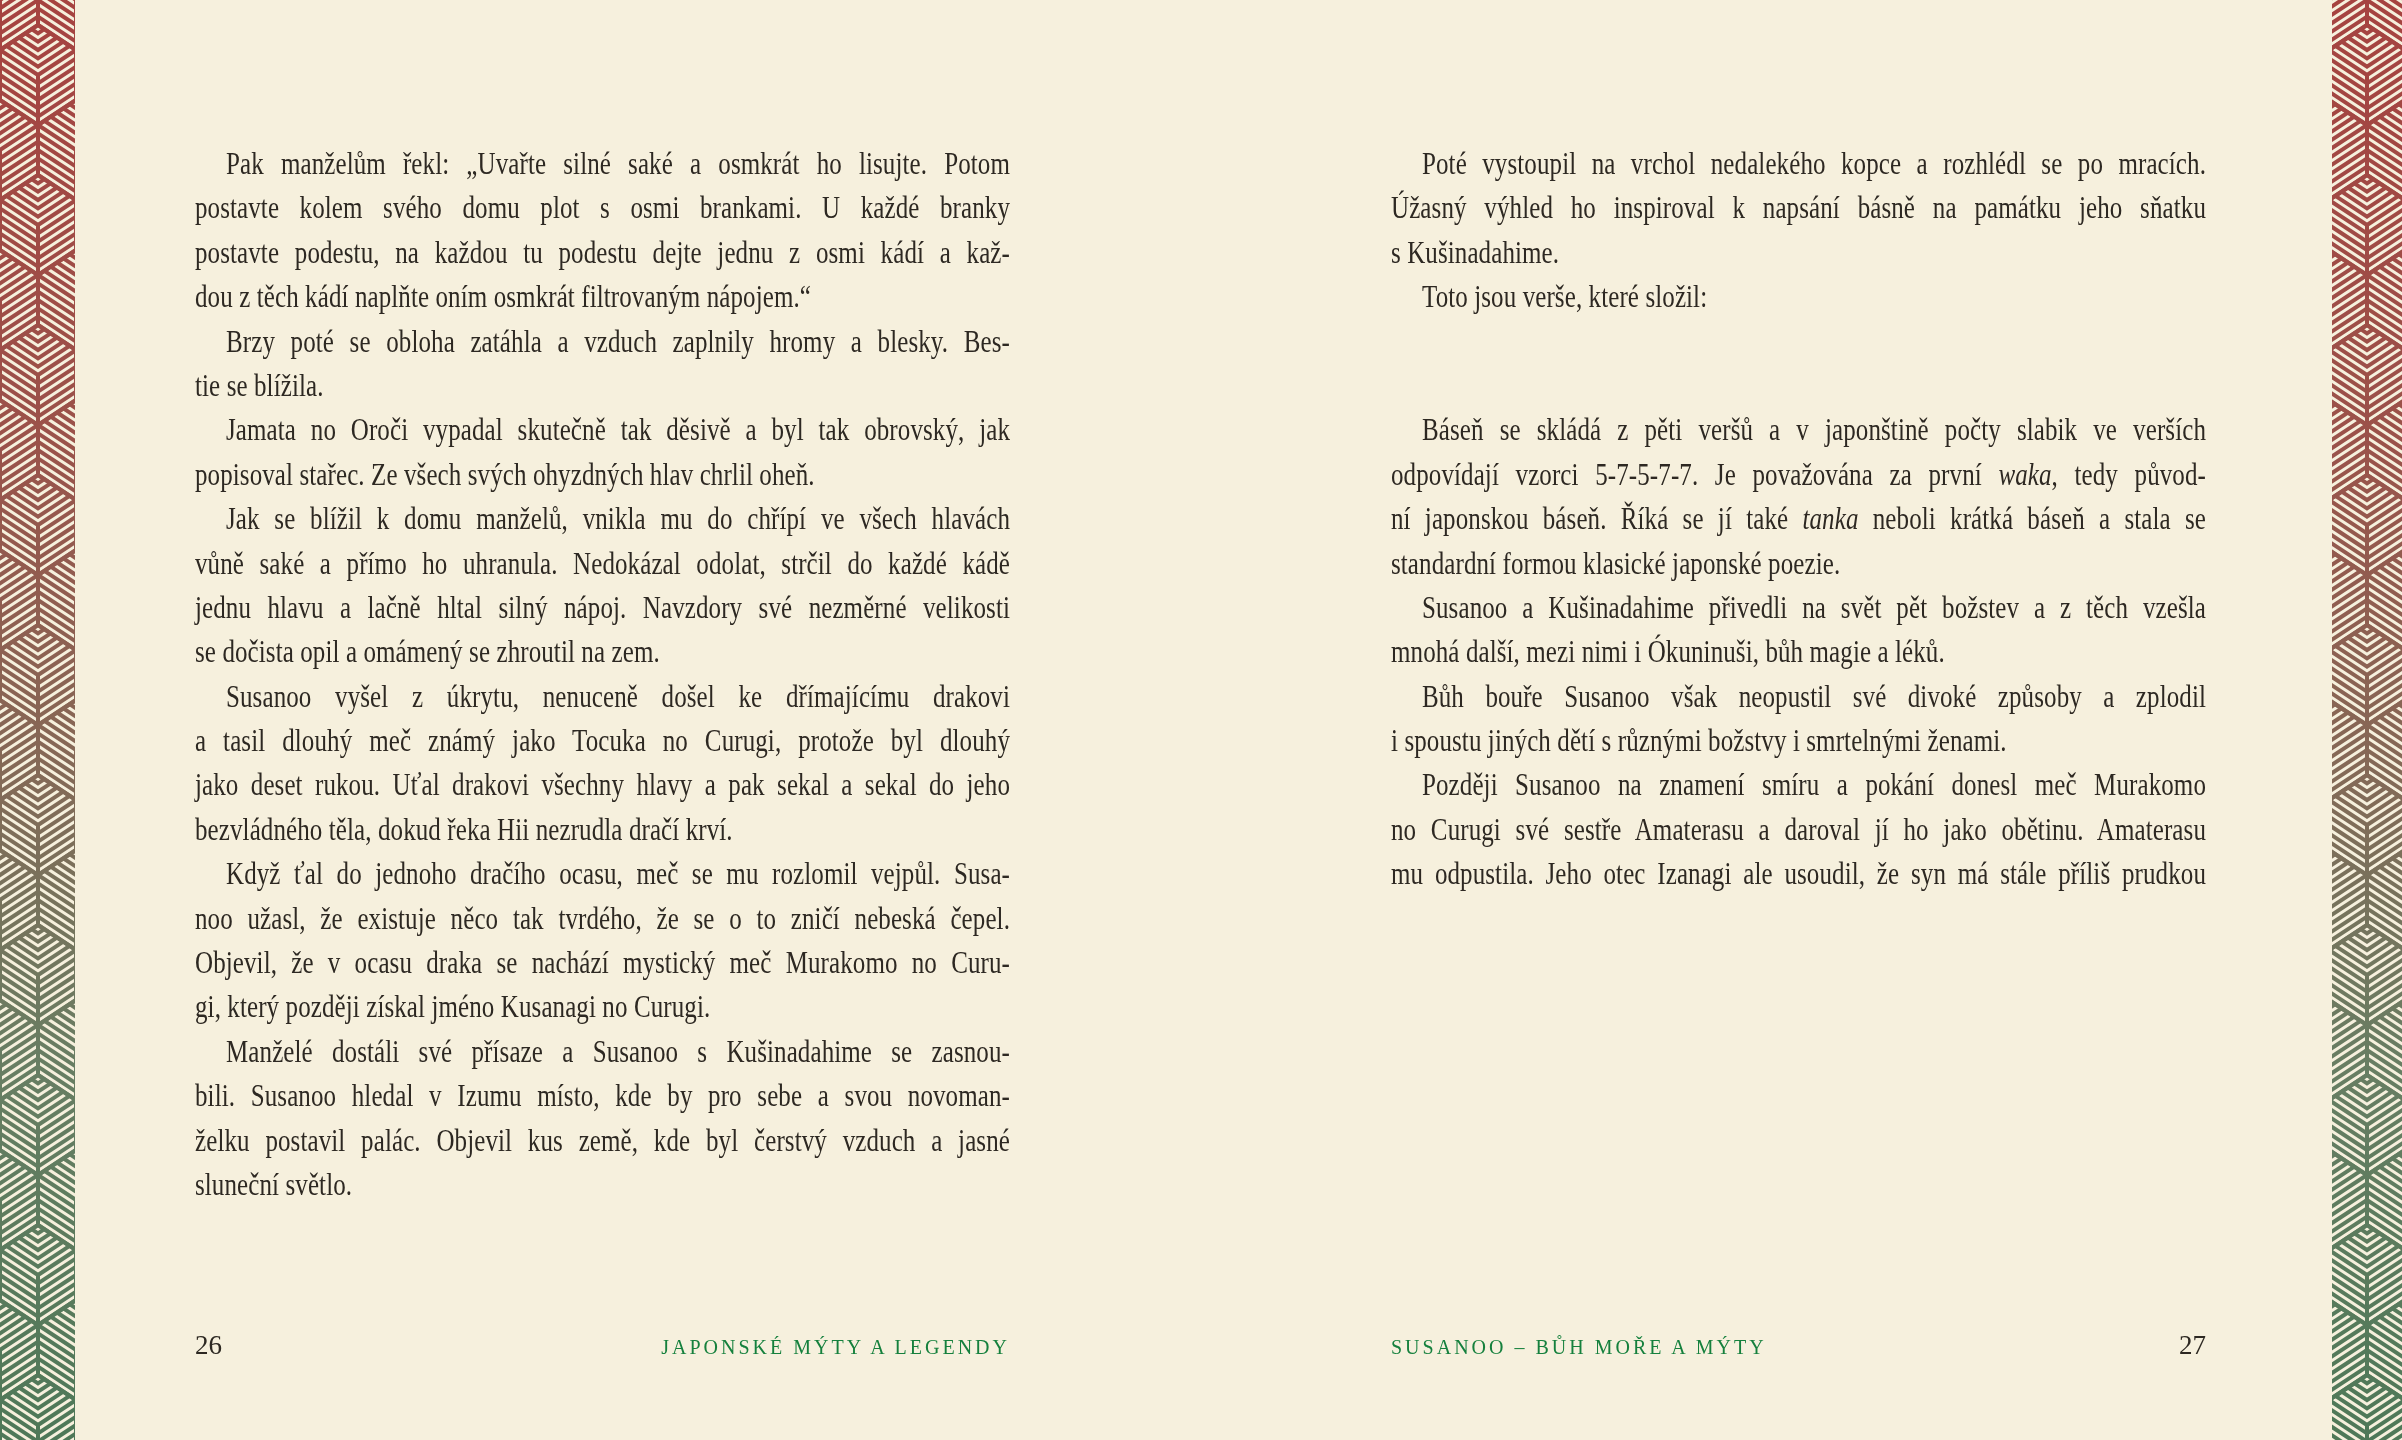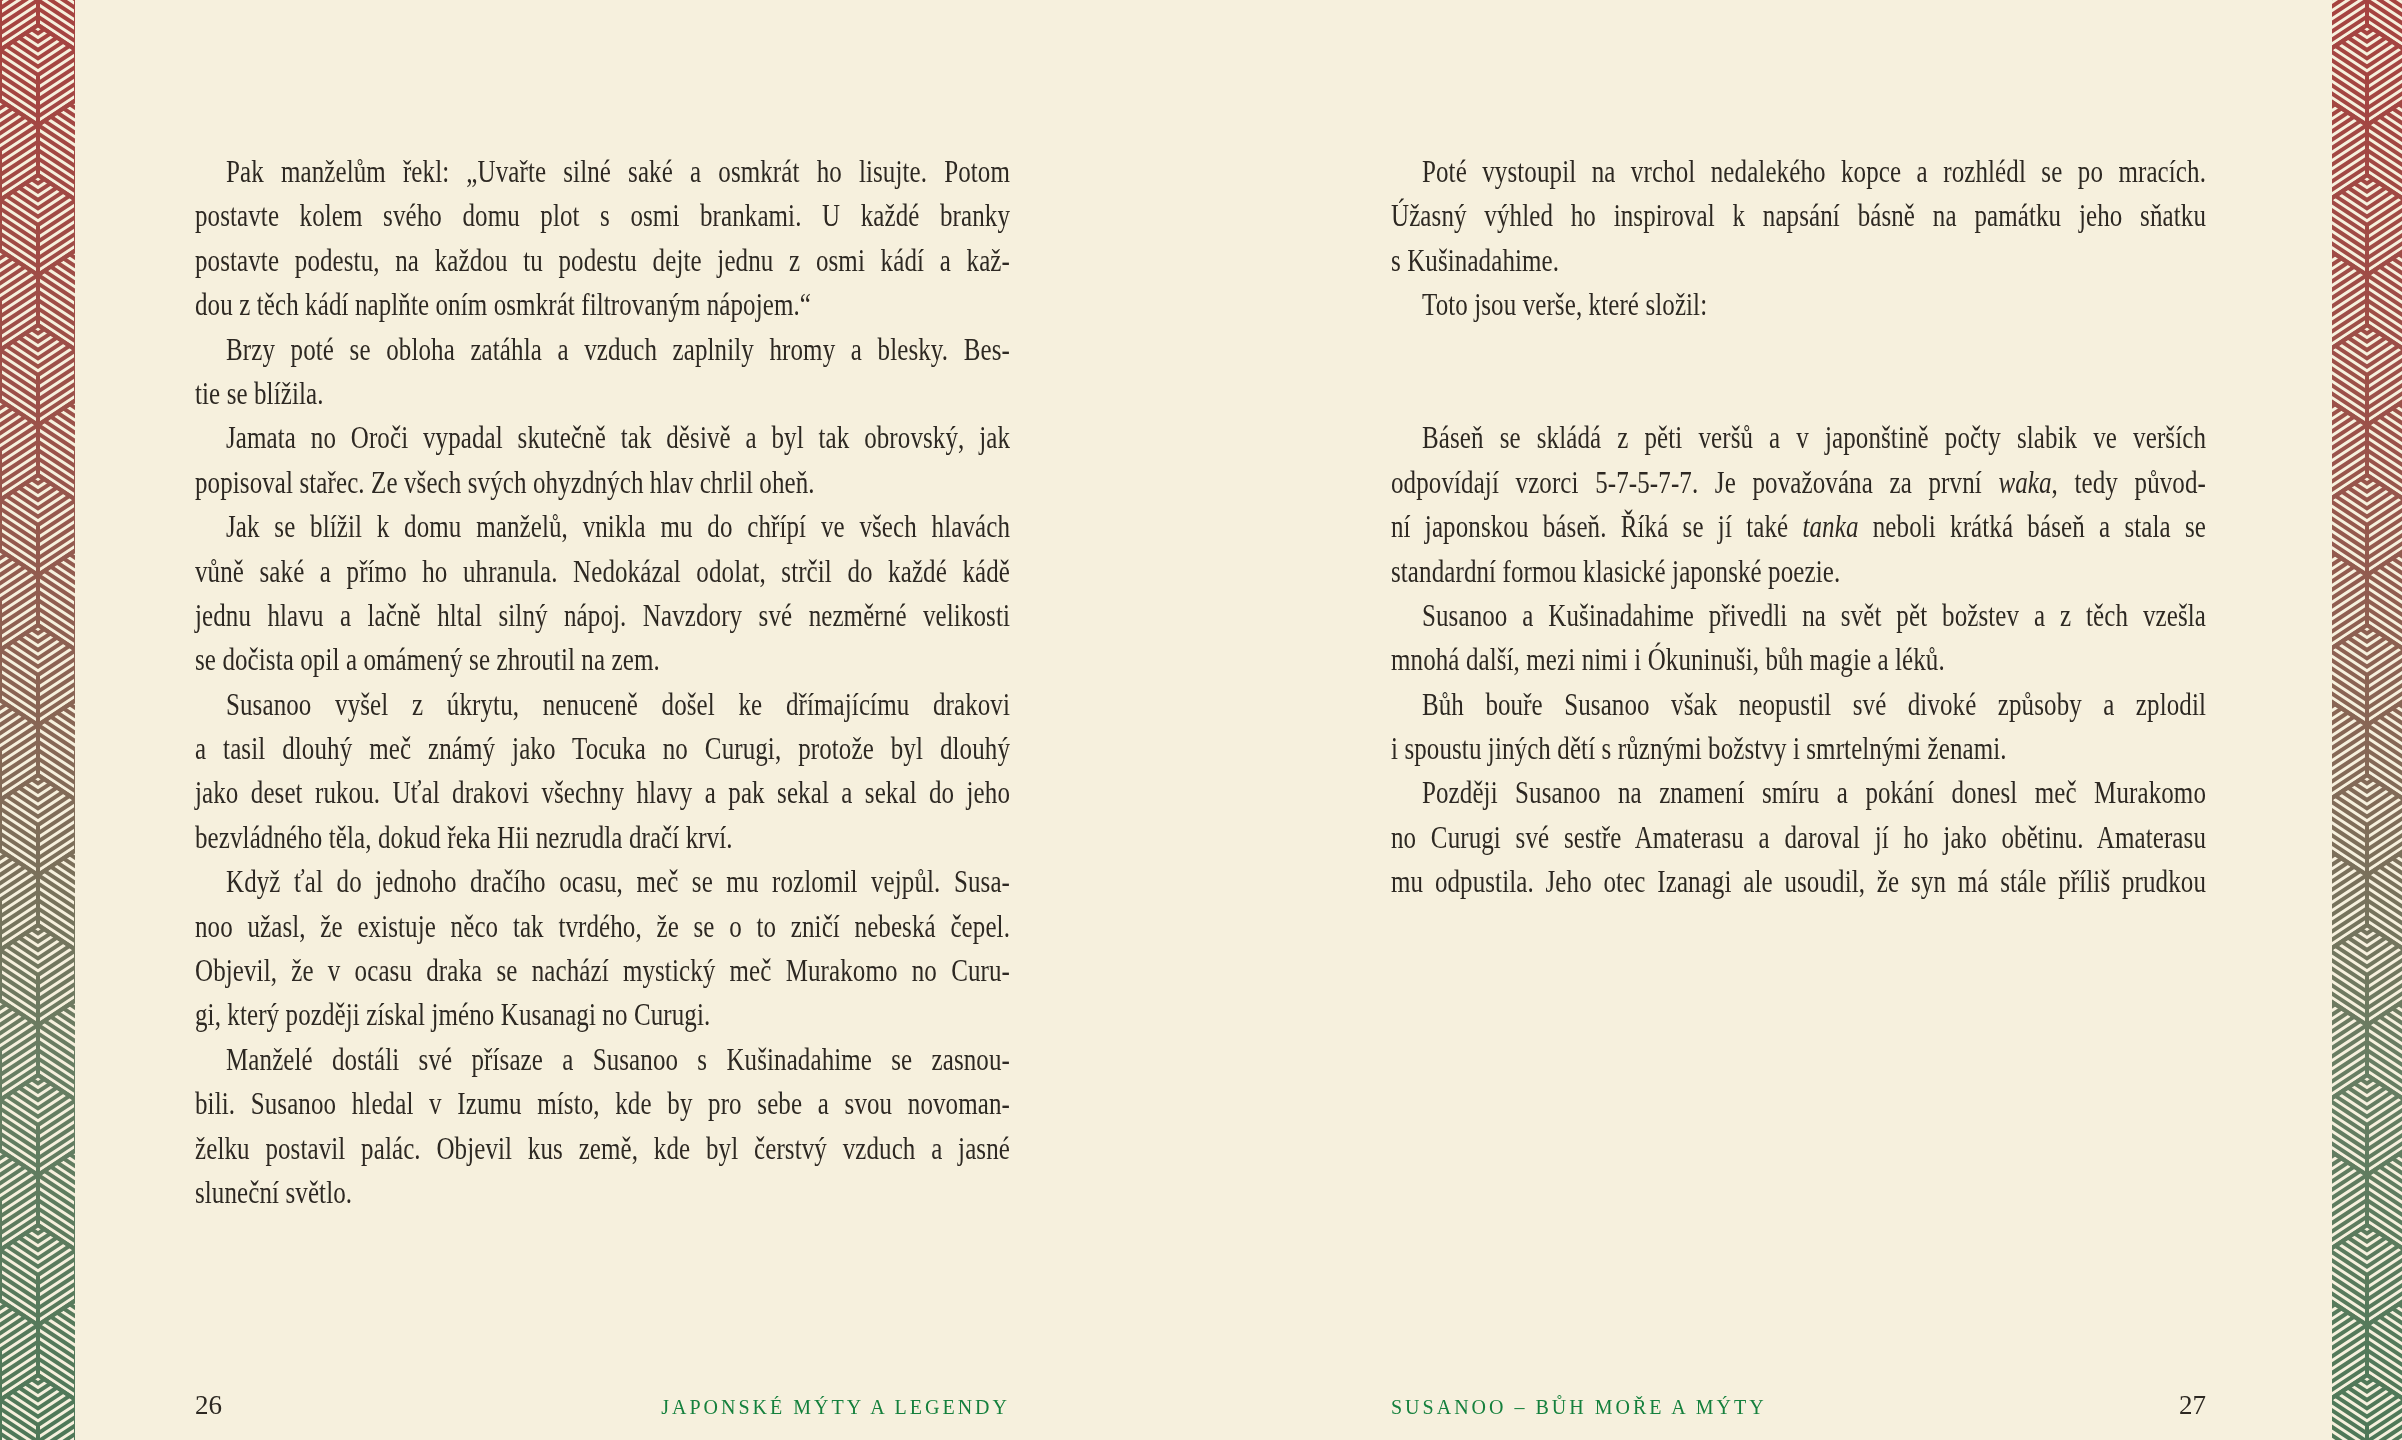--- a/index.html
+++ b/index.html
@@ -8,21 +8,21 @@
     background:#f6f0dd;
     position:relative;
     overflow:hidden;
     font-family:"Liberation Serif","DejaVu Serif",serif;
     color:#2d2822;
   }
   .border{position:absolute;top:0;height:1440px;display:block;}
   .border.left{left:0;}
   .border.right{right:0;}
 
-  .column{position:absolute;top:150px;width:815px;}
+  .column{position:absolute;top:142px;width:815px;}
   .column.leftcol{left:195px;}
   .column.rightcol{left:1391px;}
 
   .line{
     font-size:25px;
     line-height:44.4px;
     height:44.4px;
     text-align:justify;
     text-align-last:justify;
     transform:scaleY(1.26);
@@ -44,21 +44,21 @@
 
   .footnote{margin-top:10px;}
   .fnrule{width:210px;border-top:3px solid #3b352b;margin:0 0 8px 0;}
   .fnline{
     font-size:21px;line-height:39px;height:39px;
     transform:scaleY(1.2);transform-origin:50% 50%;
     text-align:left;white-space:nowrap;letter-spacing:0.1px;
   }
 
   .pagefooter{
-    position:absolute;top:1390px;width:815px;
+    position:absolute;top:1330px;width:815px;
     display:flex;justify-content:space-between;align-items:baseline;
   }
   .pagefooter.leftfoot{left:195px;}
   .pagefooter.rightfoot{left:1391px;}
   .pagenum{font-size:27px;color:#2d2822;}
   .runtitle{
     font-size:20px;letter-spacing:3px;color:#15803d;
     font-family:"Liberation Serif","DejaVu Serif",serif;
   }
   i{font-style:italic;}

